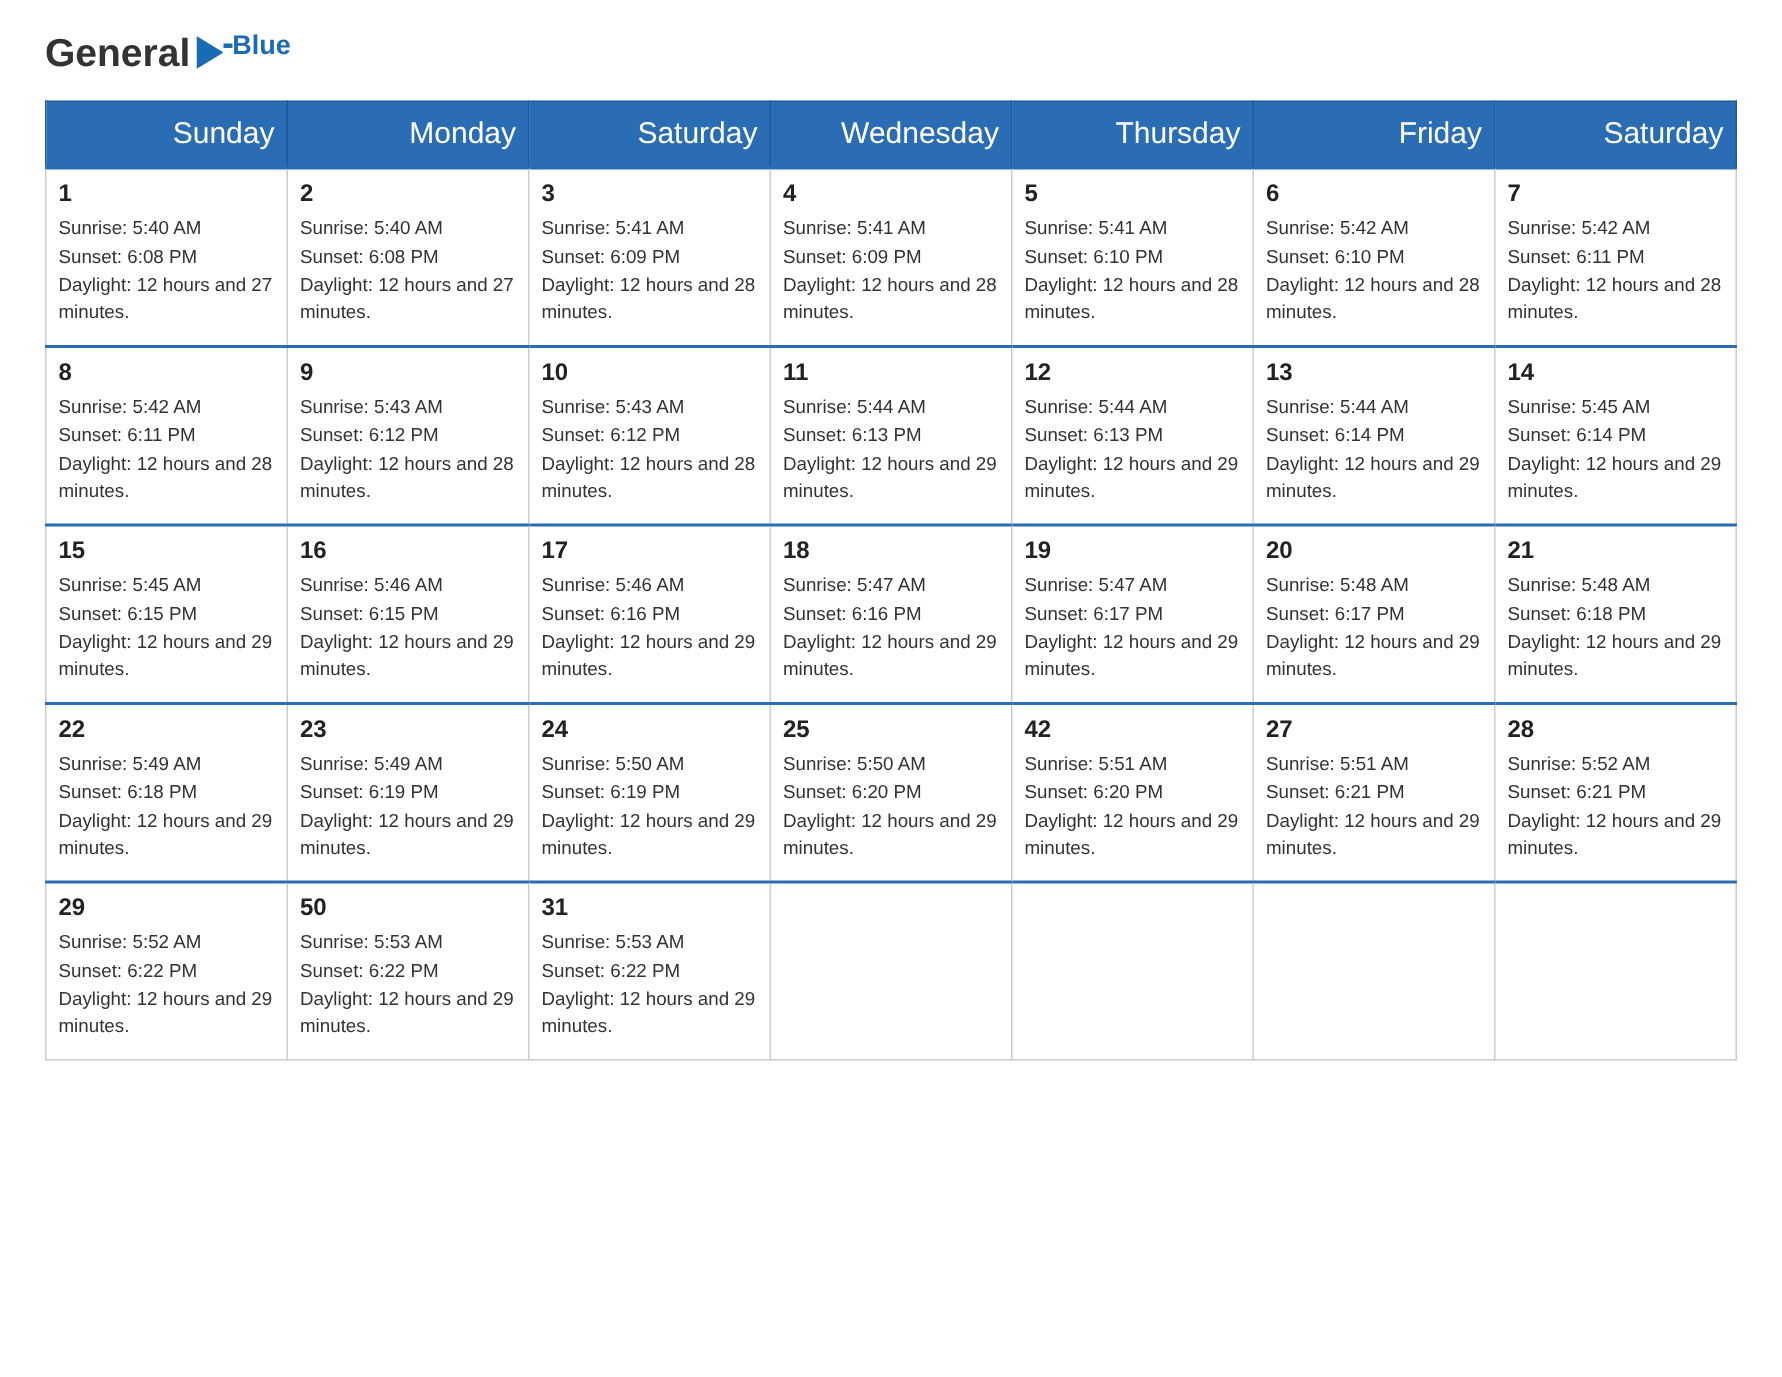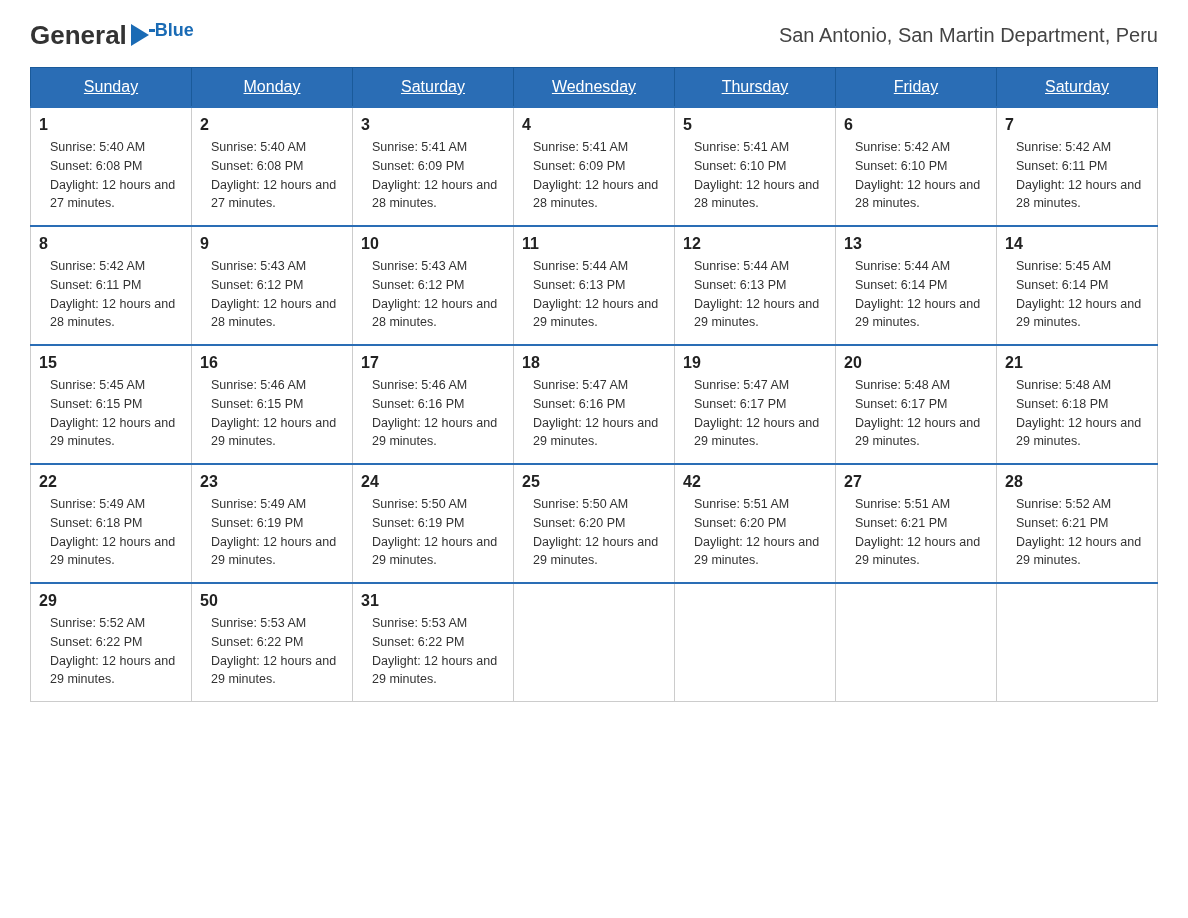--- a/index.html
+++ b/index.html
@@ -49,26 +49,25 @@
 
     .calendar-table {
       width: 100%;
       border-collapse: collapse;
       border: 1px solid #ccc;
     }
 
     .calendar-table th {
       background: #2a6db5;
       color: #fff;
-      font-size: 16px;
+      font-size: 20px;
       font-weight: normal;
       padding: 10px 8px;
-      text-align: center;
+      text-align: right;
       border: 1px solid #1a5a9a;
-      text-decoration: underline;
     }
 
     .calendar-table td {
       vertical-align: top;
       padding: 8px 8px 12px 8px;
       border: 1px solid #ccc;
       border-top: 2px solid #2a6db5;
       font-size: 13px;
       color: #333;
       width: calc(100% / 7);
@@ -80,21 +79,20 @@
       font-weight: bold;
       color: #222;
       display: block;
       margin-bottom: 4px;
     }
 
     .day-info {
       font-size: 12.5px;
       color: #333;
       line-height: 1.5;
-      margin-left: 11px;
     }
 
     .logo-wrapper {
       display: flex;
       align-items: center;
       gap: 2px;
     }
 
     .logo-general {
       font-size: 26px;
@@ -119,21 +117,20 @@
         <polygon points="0,0 18,11 0,22" fill="#1a6bb5"></polygon>
       </svg>
     </div>
     <div style="display:flex;align-items:center;gap:0;">
       <div style="width:6px;height:3px;background:#1a6bb5;"></div>
       <span class="logo-blue-text" style="color:#1a6bb5;font-size:18px;font-weight:bold;">Blue</span>
     </div>
     <div class="logo-line"></div>
   </div>
   <div class="title-area">
-    <div class="location-title">San Antonio, San Martin Department, Peru</div>
   </div>
 </div>
 
 <table class="calendar-table">
   <thead>
     <tr>
     <th>Sunday</th>
         <th>Monday</th>
         <th>Saturday</th>
         <th>Wednesday</th>

